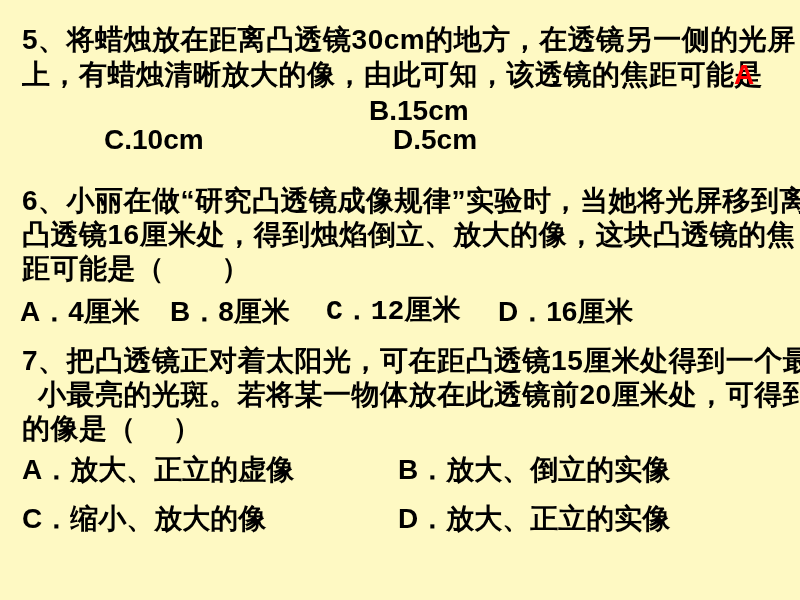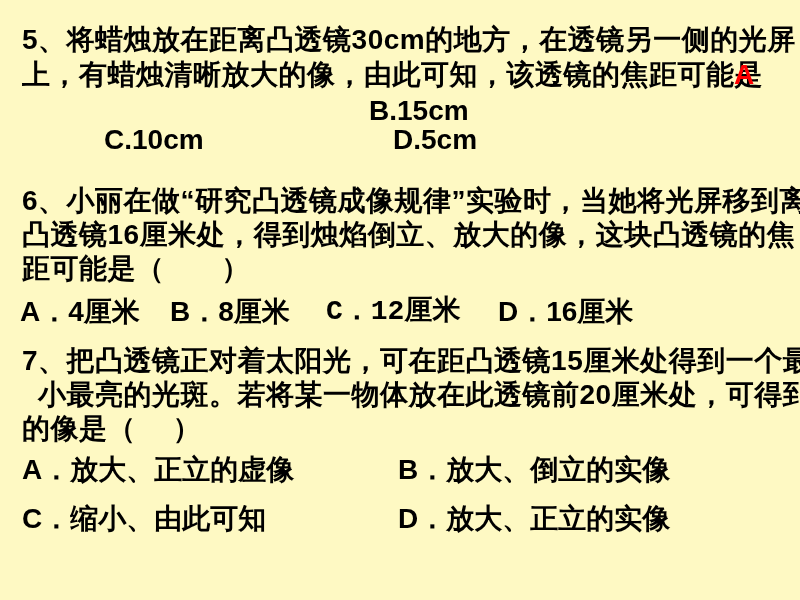--- a/index.html
+++ b/index.html
@@ -58,16 +58,16 @@
   <div class="opt" style="left:170px; top:295px;">B．8厘米</div>
   <div class="opt" style="left:326px; top:295px;font-family:Liberation Mono, monospace;">C．12厘米</div>
   <div class="opt" style="left:498px; top:295px;">D．16厘米</div>
 
   <div class="line" style="left:22px; top:344px;">7、把凸透镜正对着太阳光，可在距凸透镜15厘米处得到一个最</div>
   <div class="line" style="left:22px; top:378px;margin-left:16px;">小最亮的光斑。若将某一物体放在此透镜前20厘米处，可得到</div>
   <div class="line" style="left:22px; top:412px;">的像是（　 ）</div>
 
   <div class="opt" style="left:22px;  top:453px;">A．放大、正立的虚像</div>
   <div class="opt" style="left:398px; top:453px;">B．放大、倒立的实像</div>
-  <div class="opt" style="left:22px;  top:502px;">C．缩小、由此可知</div>
+  <div class="opt" style="left:22px;  top:502px;">C．缩小、放大的像</div>
   <div class="opt" style="left:398px; top:502px;">D．放大、正立的实像</div>
 
 </div>
 
 </body></html>

